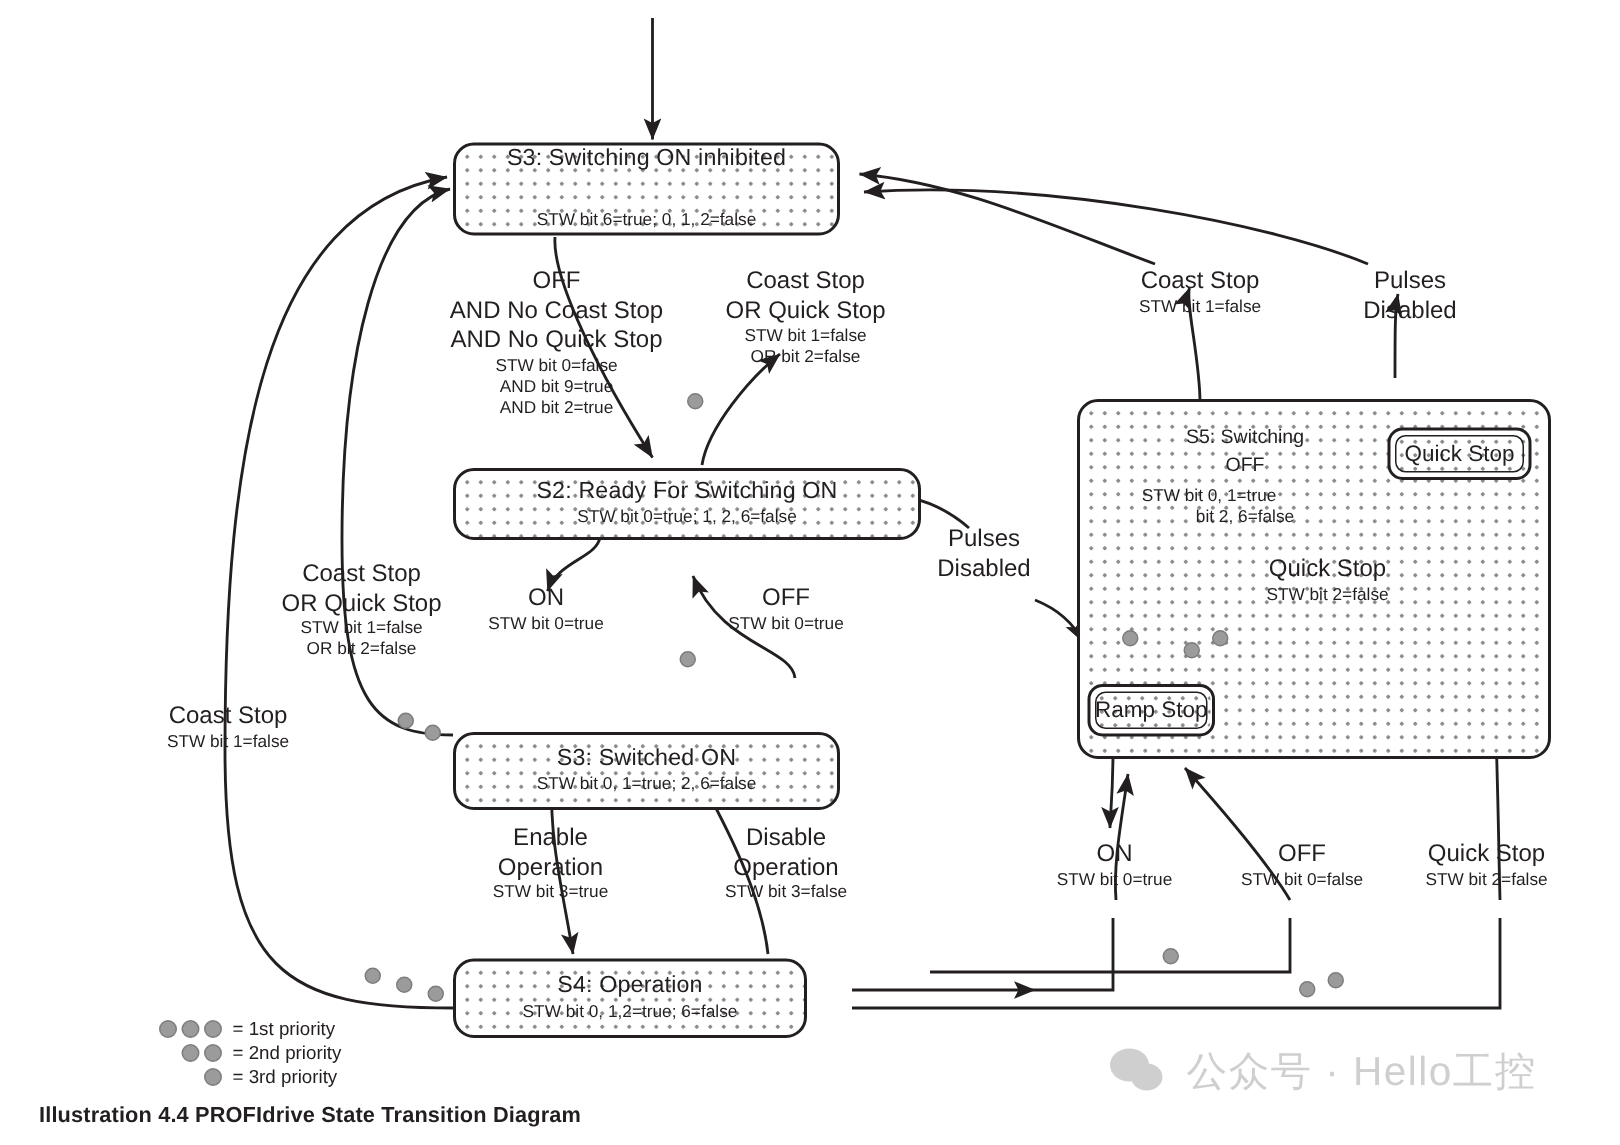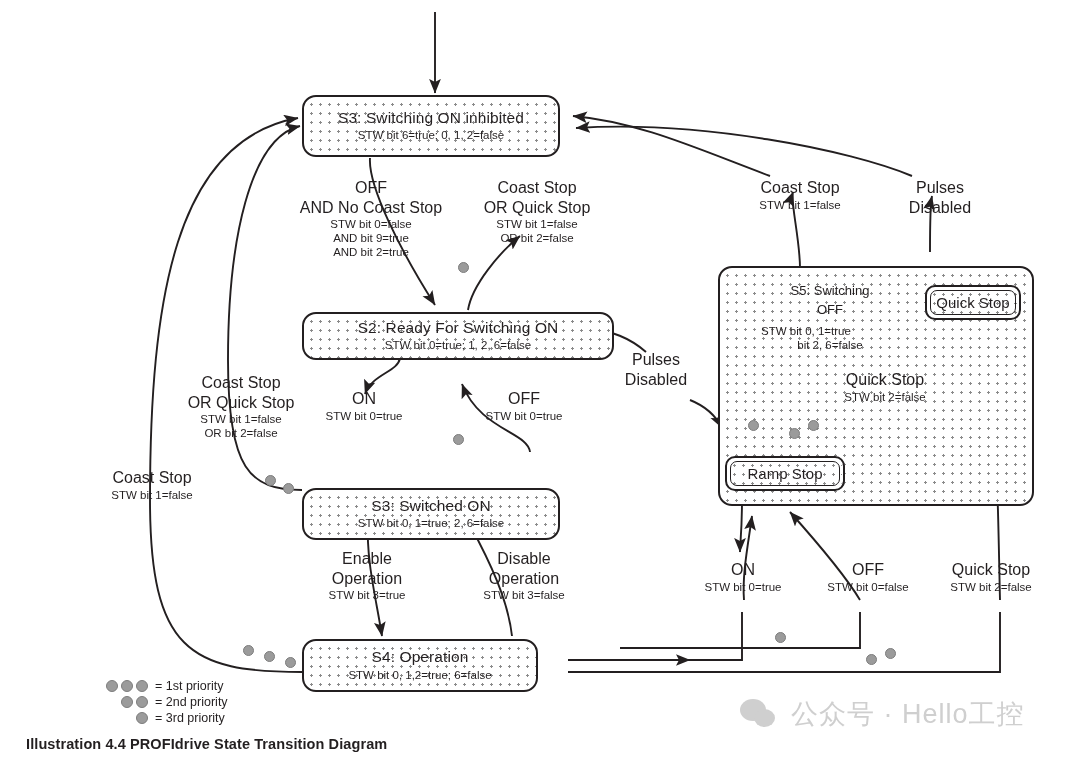--- a/index.html
+++ b/index.html
@@ -139,21 +139,21 @@
       <path d="M912,360 C920,340 930,320 948,306"></path>
     </g>
 
     <g fill="none" stroke="#231f20" stroke-width="1.9">
       <path d="M568,672 L1000,672 L1000,612"></path>
       <path d="M690,660 L742,660 L742,612"></path>
       <path d="M860,612 L860,648 L620,648"></path>
     </g>
   </svg>
 
-  <div class="state" style="left:302px;top:95px;width:258px;height:62px;">
+  <div class="state" style="left:302px;top:95px;width:258px;height:62px;justify-content:space-between;">
     <div class="t1">S3: Switching ON inhibited</div>
     <div class="t2">STW bit 6=true; 0, 1, 2=false</div>
   </div>
 
   <div class="state" style="left:302px;top:312px;width:312px;height:48px;">
     <div class="t1">S2: Ready For Switching ON</div>
     <div class="t2">STW bit 0=true; 1, 2, 6=false</div>
   </div>
 
   <div class="state" style="left:302px;top:488px;width:258px;height:52px;">
@@ -169,32 +169,33 @@
   <div class="region" style="left:718px;top:266px;width:316px;height:240px;">
   </div>
   <div class="region-title" style="left:740px;top:283px;width:180px;">S5: Switching</div>
   <div class="region-title" style="left:740px;top:302px;width:180px;">OFF</div>
   <div class="region-sub" style="left:716px;top:324px;width:180px;">STW bit 0, 1=true</div>
   <div class="region-sub" style="left:740px;top:338px;width:180px;">bit 2, 6=false</div>
 
   <div class="substate" style="left:925px;top:285px;width:96px;height:35px;">
     <span>Quick Stop</span>
   </div>
-  <div class="substate" style="left:725px;top:456px;width:120px;height:35px;">
+  <div class="substate" style="left:725px;top:456px;width:85px;height:35px;">
     <span>Ramp Stop</span>
   </div>
 
   <div class="lbl" style="left:800px;top:370px;width:170px;">
     <span class="big">Quick Stop</span>
     <span class="small">STW bit 2=false</span>
   </div>
 
   <div class="lbl" style="left:283px;top:178px;width:176px;">
     <span class="big">OFF</span>
     <span class="big">AND No Coast Stop</span>
+    <span class="big">AND No Quick Stop</span>
     <span class="small">STW bit 0=false</span>
     <span class="small">AND bit 9=true</span>
     <span class="small">AND bit 2=true</span>
   </div>
 
   <div class="lbl" style="left:463px;top:178px;width:148px;">
     <span class="big">Coast Stop</span>
     <span class="big">OR Quick Stop</span>
     <span class="small">STW bit 1=false</span>
     <span class="small">OR bit 2=false</span>

